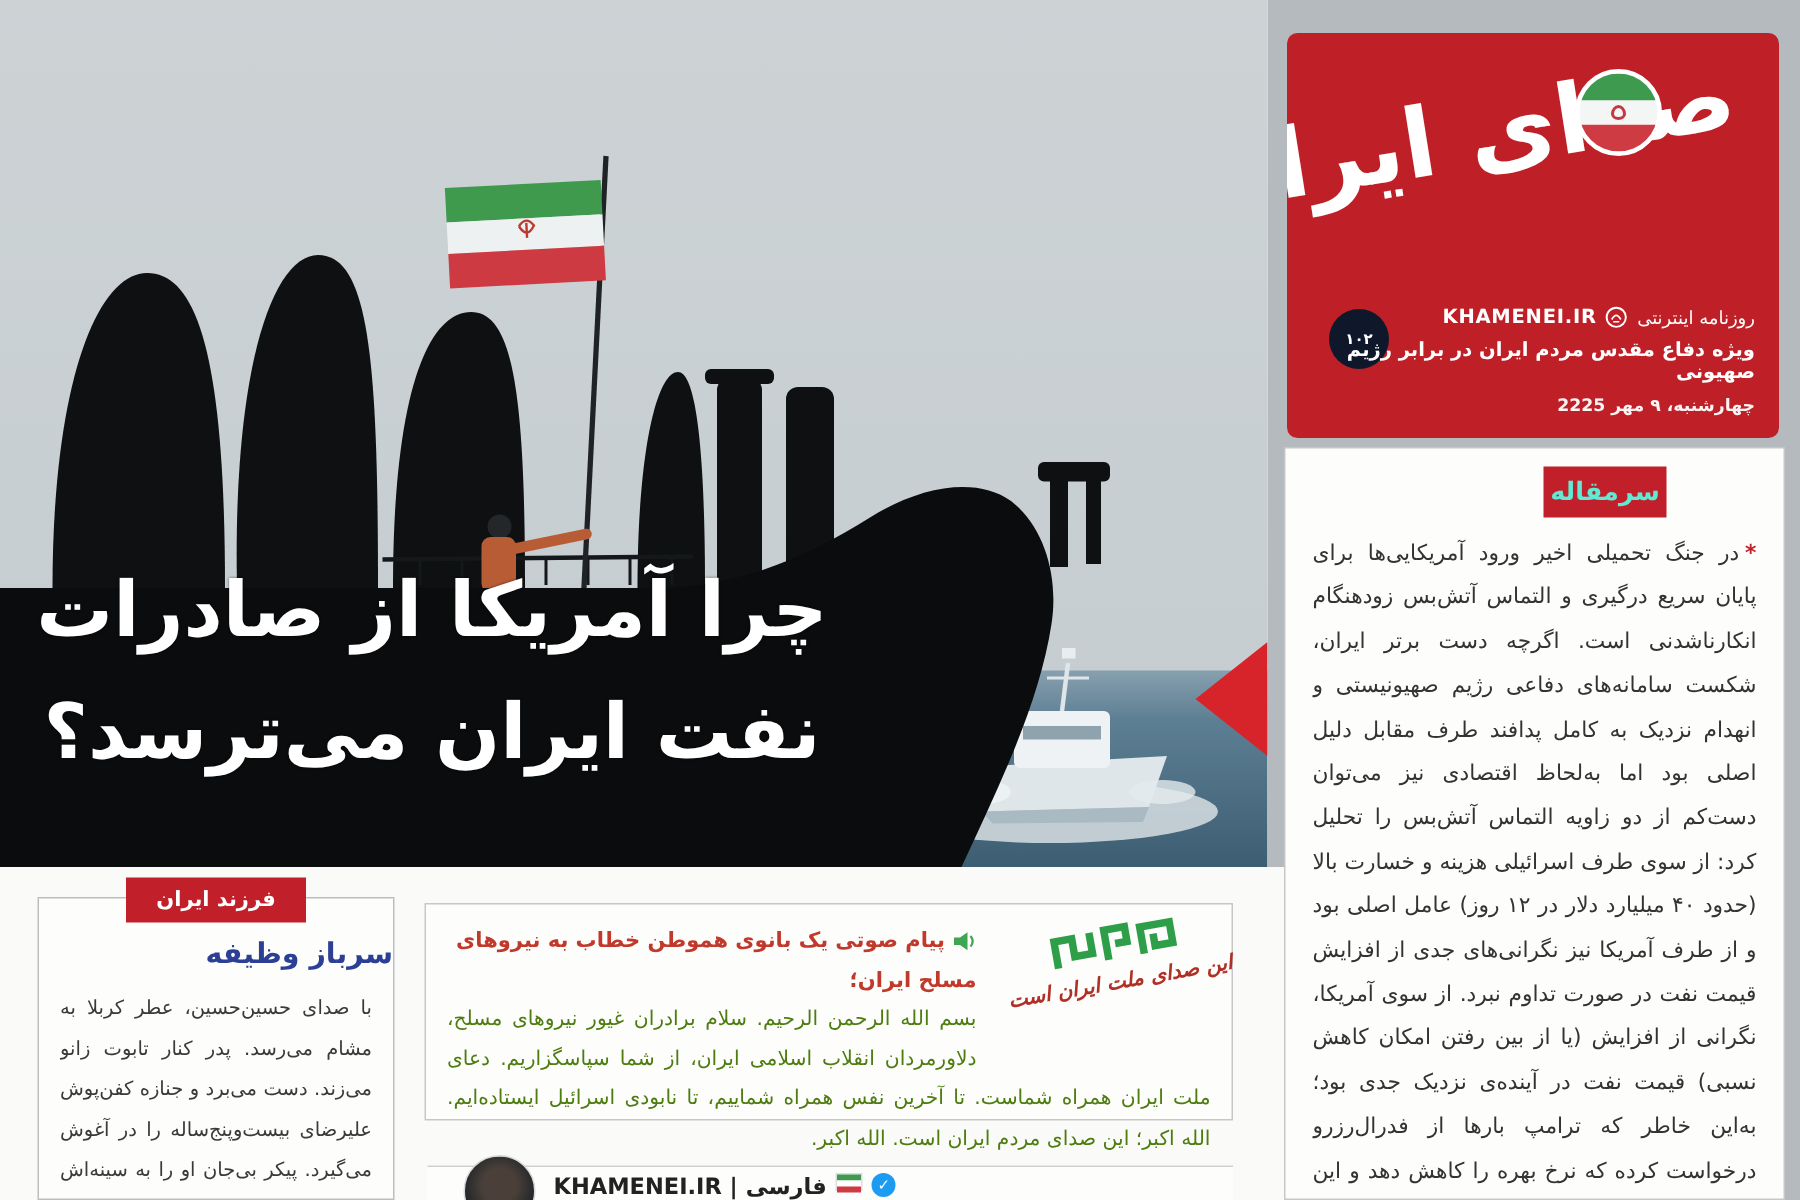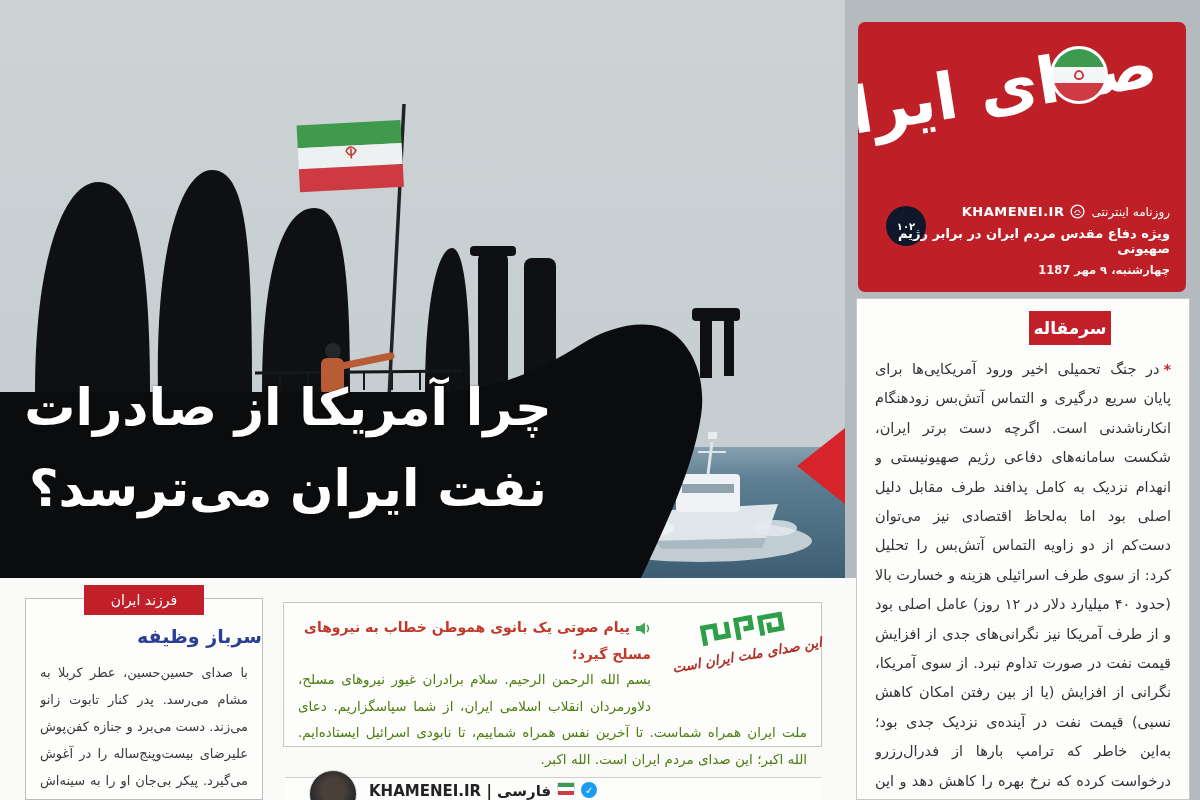--- a/index.html
+++ b/index.html
@@ -58,38 +58,38 @@
   .mast-line2 { margin-top:7px; font-size:13px; font-weight:bold; letter-spacing:.3px; }
   .mast-line3 { margin-top:7px; font-size:11.5px; font-weight:bold; opacity:.95; }
 
   
   .editorial-box {
     left:856px; top:298px; width:334px; height:502px;
     background:#fdfdfc; border:1px solid #c6c7c6;
   }
   .editorial-label {
     position:absolute; top:12px; left:172px; width:82px; height:34px;
-    background:#c1202a; color:#ffffff; font-size:17px; font-weight:bold;
+    background:#c1202a; color:#5eead4; font-size:17px; font-weight:bold;
     display:flex; align-items:center; justify-content:center; direction:rtl;
   }
   .editorial-text {
     position:absolute; top:56px; left:18px; right:18px; bottom:0;
     direction:rtl; text-align:justify; overflow:hidden;
     font-size:14.5px; line-height:29.4px; color:#333;
   }
   .ed-marker { color:#c1202a; font-weight:bold; margin-left:4px; }
 
   
   .left-box {
     left:25px; top:598px; width:238px; height:202px;
     background:#fdfdfc; border:1px solid #bdbdbd;
   }
   .left-label {
     position:absolute; top:-14px; left:58px; width:120px; height:30px;
-    background:#c1202a; color:#fff; font-size:14px; font-weight:normal;
+    background:#c1202a; color:#fff; font-size:14px; font-weight:bold;
     display:flex; align-items:center; justify-content:center; direction:rtl;
   }
   .left-title {
     margin-top:26px; text-align:right; direction:rtl;
     color:#2b3f94; font-size:19px; font-weight:bold;
   }
   .left-body {
     margin:12px 14px 0 14px; direction:rtl; text-align:justify;
     font-size:13px; line-height:27px; color:#3a3a3a; overflow:hidden; height:130px;
   }
@@ -239,21 +239,21 @@
   <div class="mast-info" dir="rtl">
     <div class="mast-line1">
       <span>روزنامه اینترنتی</span>
       <svg width="15" height="15" viewBox="0 0 15 15" class="khamenei-logo">
         <circle cx="7.5" cy="7.5" r="6.4" fill="none" stroke="#fff" stroke-width="1.3"></circle>
         <path d="M4.5,9 Q7.5,3.5 10.5,9 M5.5,10.5 L9.5,10.5" stroke="#fff" stroke-width="1.1" fill="none"></path>
       </svg>
       <span class="brand">KHAMENEI.IR</span>
     </div>
     <div class="mast-line2">ویژه دفاع مقدس مردم ایران در برابر رژیم صهیونی</div>
-    <div class="mast-line3">چهارشنبه، ۹ مهر 1187</div>
+    <div class="mast-line3">چهارشنبه، ۹ مهر 2225</div>
   </div>
 </div>
 
 <div class="abs editorial-box">
   <div class="editorial-label">سرمقاله</div>
   <div class="editorial-text">
     <span class="ed-marker">*</span><span>در جنگ تحمیلی اخیر ورود آمریکایی‌ها برای پایان سریع درگیری و التماس آتش‌بس زودهنگام انکارناشدنی است. اگرچه دست برتر ایران، شکست سامانه‌های دفاعی رژیم صهیونیستی و انهدام نزدیک به کامل پدافند طرف مقابل دلیل اصلی بود اما به‌لحاظ اقتصادی نیز می‌توان دست‌کم از دو زاویه التماس آتش‌بس را تحلیل کرد: از سوی طرف اسرائیلی هزینه و خسارت بالا (حدود ۴۰ میلیارد دلار در ۱۲ روز) عامل اصلی بود و از طرف آمریکا نیز نگرانی‌های جدی از افزایش قیمت نفت در صورت تداوم نبرد. از سوی آمریکا، نگرانی از افزایش (یا از بین رفتن امکان کاهش نسبی) قیمت نفت در آینده‌ی نزدیک جدی بود؛ به‌این خاطر که ترامپ بارها از فدرال‌رزرو درخواست کرده که نرخ بهره را کاهش دهد و این موضوع را یکی از مسائل کلیدی برای تقویت اقتصاد، کاهش هزینه‌های دولت در استقراض و بهبود شانس‌های انتخاباتی خود می‌داند. در مقابل فدرال‌رزرو به دلیل نگرانی از افزایش تورم، مخالف این سیاست است. افزایش قیمت نفت به‌دلیل اثر مستقیم بر هزینه‌ی خانوار، اثر مستقیم بر قیمت مواد غذایی و همچنین اثرش بر تصمیم فدرال‌رزرو برای کاهش نرخ بهره برای دولت آمریکا یک خط قرمز و محدودیت جدی است. بنابراین جنگ‌افروزی رژیم صهیونیستی در منطقه می‌تواند از طریق افزایش ریسک انرژی در منطقه‌ی غرب آسیا، به قیمت آسیب به اقتصاد آمریکا و شکست دولت فعلی این کشور</span>
   </div>
 </div>
 
@@ -275,21 +275,21 @@
       </svg>
       <div class="stamp-red">این صدای ملت ایران است</div>
     </div>
   </div>
   <div class="vm-title">
     <span class="speaker-wrap">
       <svg width="16" height="13" viewBox="0 0 16 13">
         <path d="M1,4 L5,4 L10,0.5 L10,12.5 L5,9 L1,9 Z" fill="#3da653"></path>
         <path d="M12,3 Q15,6.5 12,10" stroke="#3da653" stroke-width="1.5" fill="none"></path>
       </svg>
-    </span><span>پیام صوتی یک بانوی هموطن خطاب به نیروهای مسلح گیرد؛</span>
+    </span><span>پیام صوتی یک بانوی هموطن خطاب به نیروهای مسلح ایران؛</span>
   </div>
   <div class="vm-body">بسم الله الرحمن الرحیم. سلام برادران غیور نیروهای مسلح، دلاورمردان انقلاب اسلامی ایران، از شما سپاسگزاریم. دعای ملت ایران همراه شماست. تا آخرین نفس همراه شماییم، تا نابودی اسرائیل ایستاده‌ایم. الله اکبر؛ این صدای مردم ایران است. الله اکبر.</div>
 </div>
 
 <div class="abs social-card">
   <div class="avatar"></div>
   <div class="account-row">
     <span>KHAMENEI.IR | فارسی</span>
     <span class="mini-flag">
       <div class="mf-g"></div>

